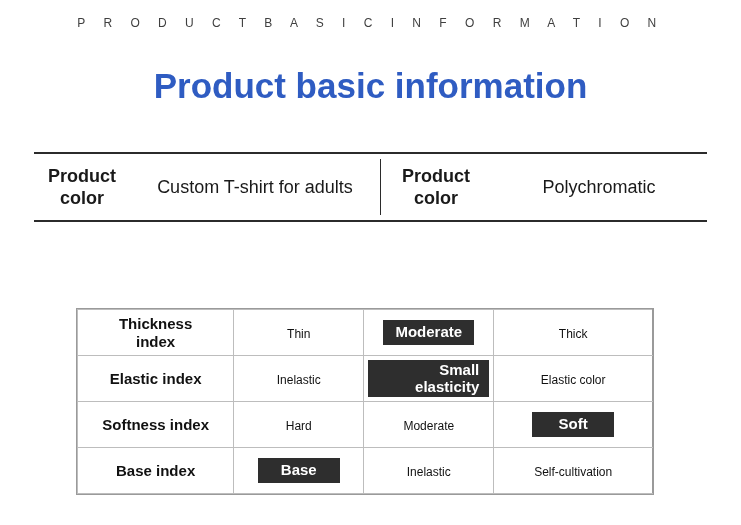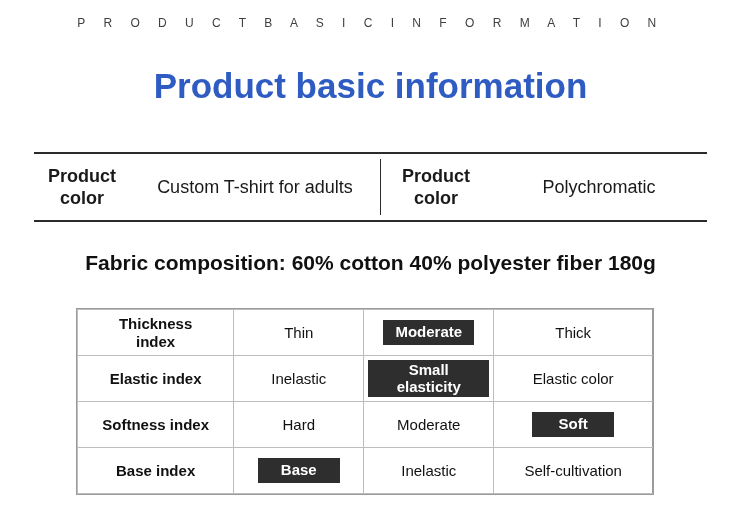--- a/index.html
+++ b/index.html
@@ -138,24 +138,24 @@
   .chip {
     display: inline-block;
     background: #2e2e2e;
     color: #ffffff;
     font-weight: bold;
     font-size: 15px;
     padding: 4px 12px;
     line-height: 1.12;
     min-width: 58px;
   }
-  .chip.two-line { padding: 2px 10px; }
+  .chip.two-line { padding: 2px 10px; text-align: right; }
   .plain {
     display: inline-block;
-    font-size: 15px;
+    font-size: 12px;
     color: #111111;
   }
 </style>
 </head>
 <body>
 
 <div class="page">
 
   <div class="eyebrow">P R O D U C T   B A S I C   I N F O R M A T I O N</div>
 
@@ -178,21 +178,20 @@
           <span>Product</span><br>
           <span>color</span>
         </div>
       </div>
       <div class="info-cell c4">
         <span class="info-value">Polychromatic</span>
       </div>
     </div>
   </div>
 
-  <div class="fabric">Fabric composition: 60% cotton 40% polyester fiber 180g</div>
 
   <div class="index-table">
     <table>
       <tbody>
 
         <tr>
           <td class="rowlabel">
             <span>Thickness</span><br>
             <span>index</span>
           </td>

